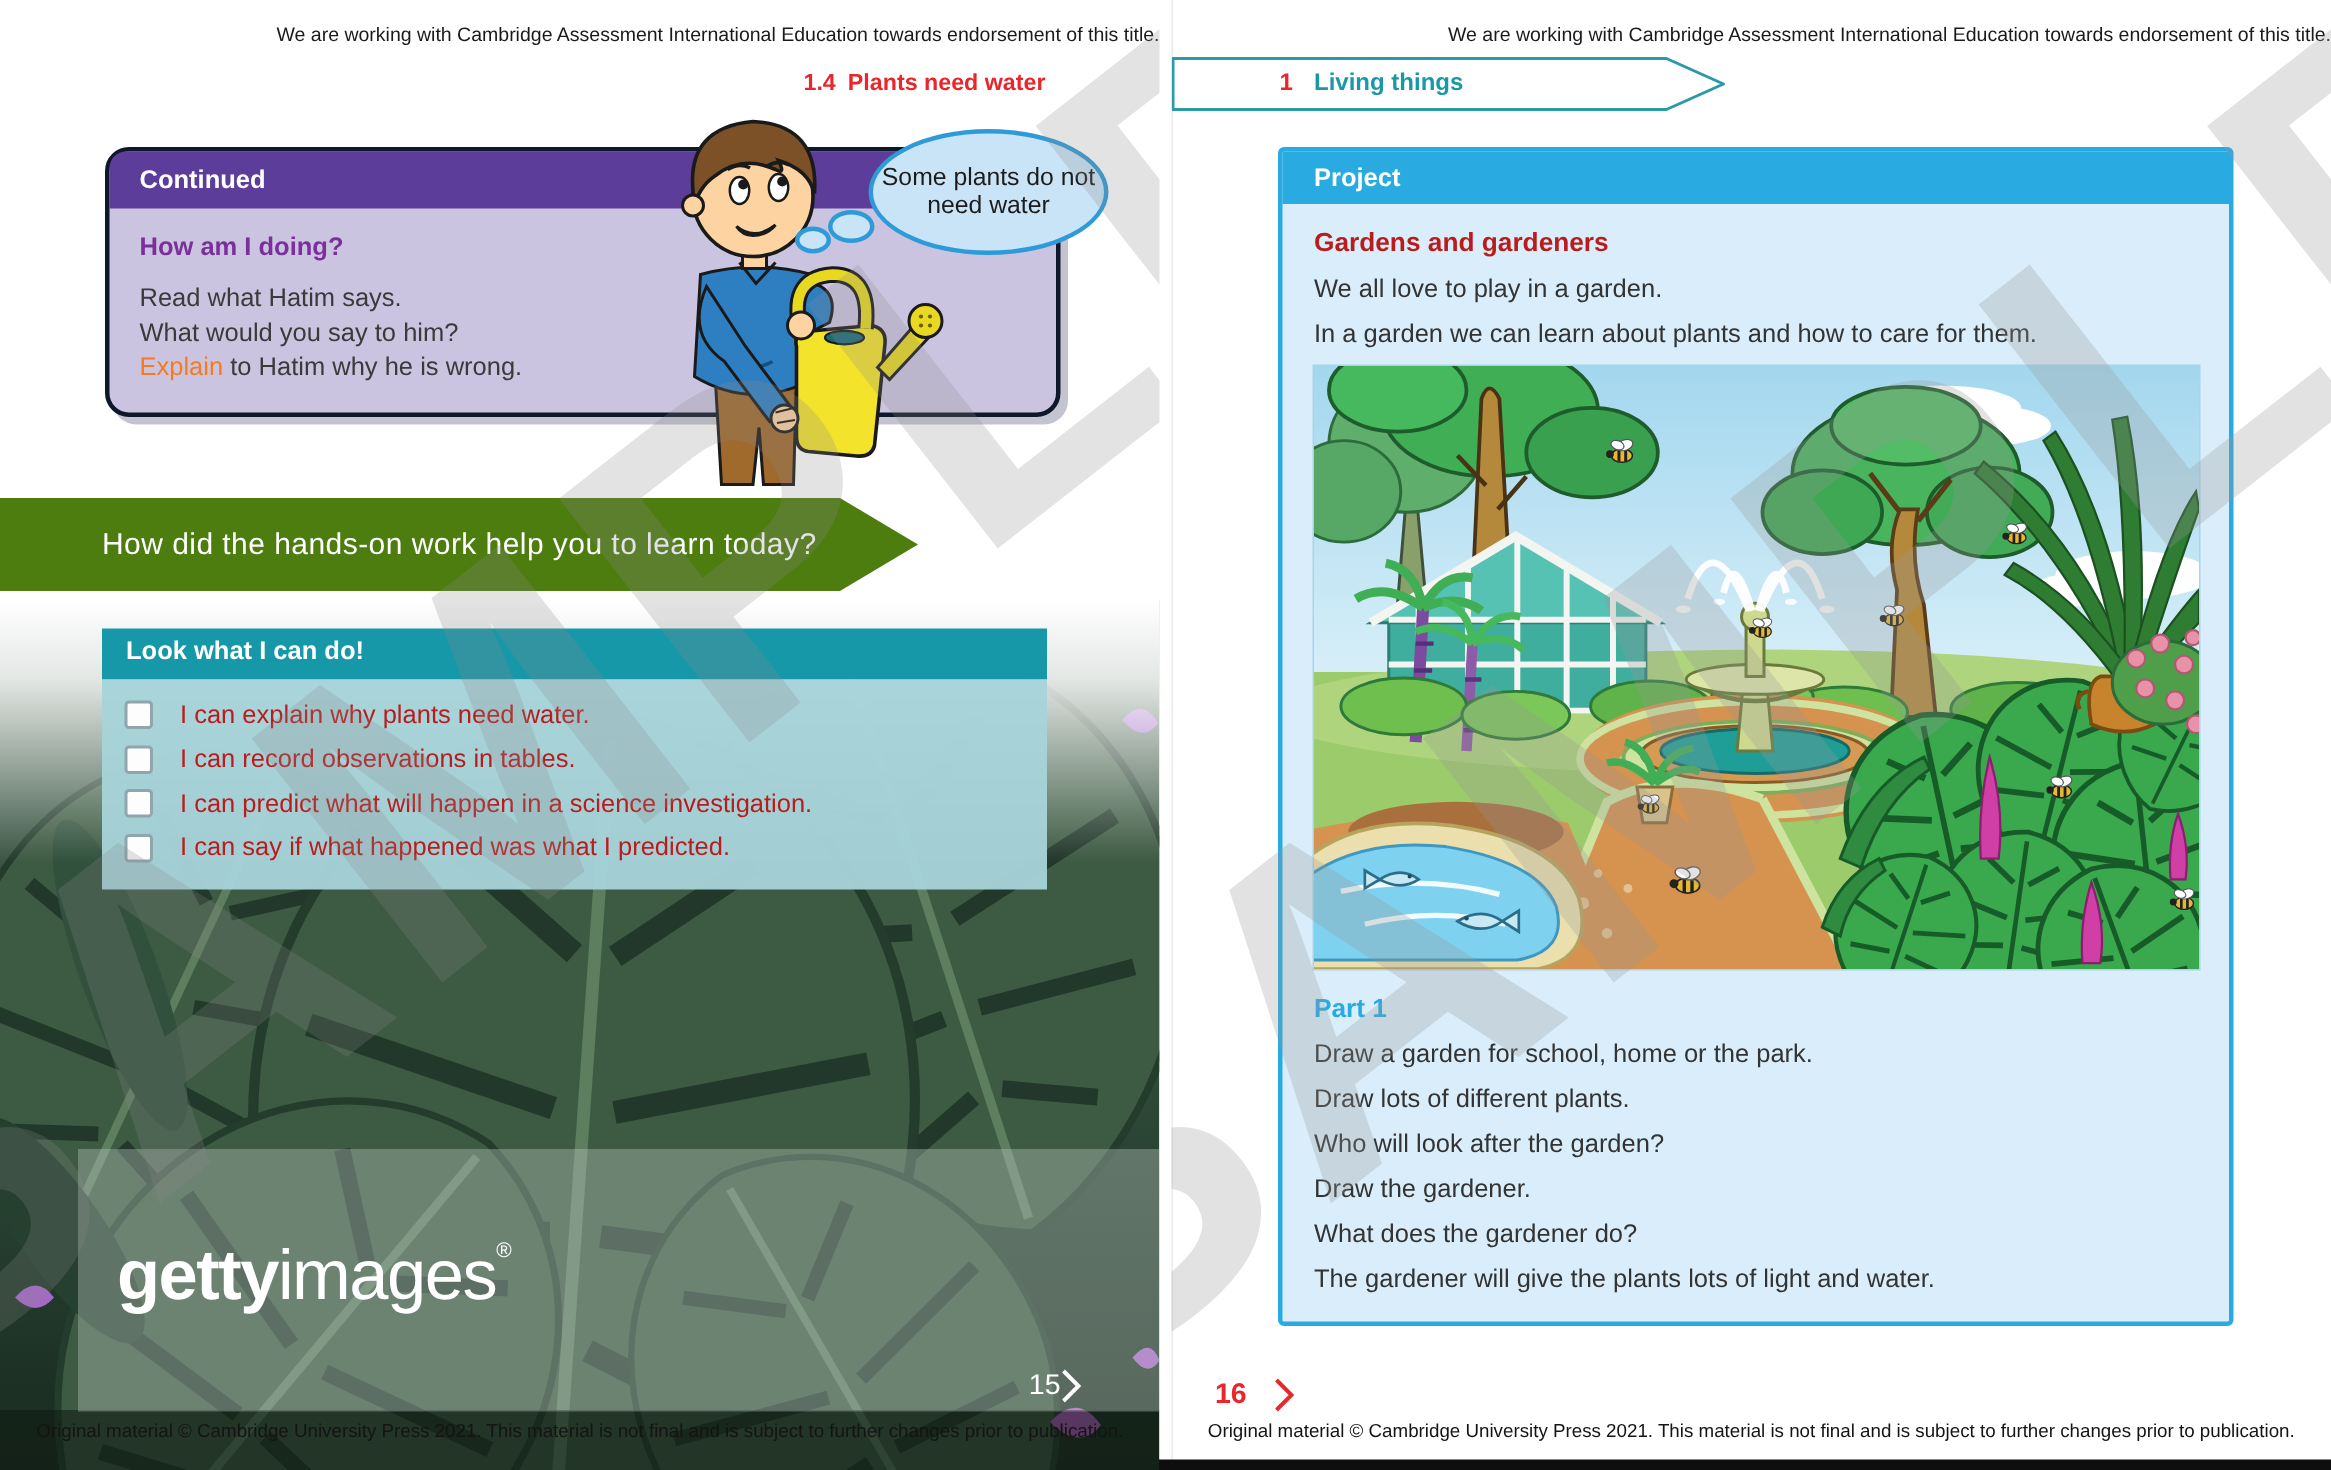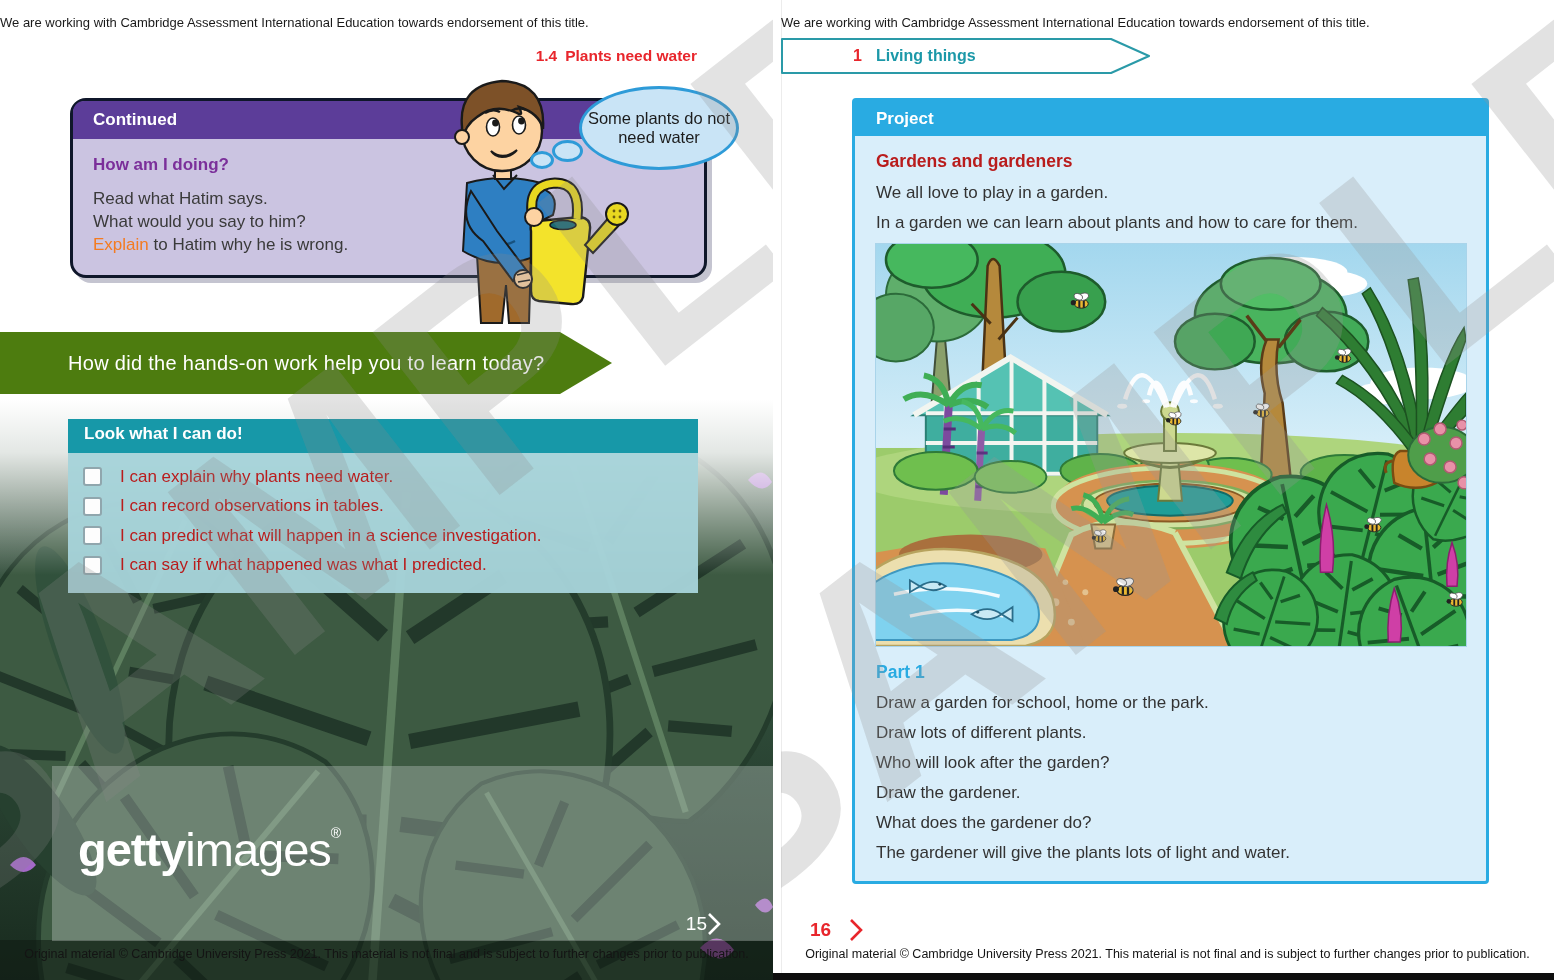--- a/index.html
+++ b/index.html
@@ -4,21 +4,21 @@
 <style>
   html,body{margin:0;padding:0;background:#fff;}
   #spread{position:relative;width:1554px;height:980px;overflow:hidden;background:#fff;
           font-family:"Liberation Sans","DejaVu Sans",sans-serif;}
   .page{position:absolute;top:0;height:980px;overflow:hidden;background:#fff;}
   #page-left{left:0;width:773px;}
   #page-right{left:781px;width:773px;}
   .page-divider{position:absolute;left:773px;top:0;width:8px;height:974px;background:#fff;border-right:1px solid #ececec;}
   .bottom-strip{position:absolute;left:0;top:973px;width:1554px;height:7px;background:#0e0e0e;}
 
-  .endorsement{position:absolute;top:15px;left:0;width:100%;text-align:left;font-size:13px;color:#1a1a1a;z-index:20;}
+  .endorsement{position:absolute;top:15px;left:0;width:100%;text-align:right;font-size:13px;color:#1a1a1a;z-index:20;}
   .copyright{position:absolute;top:947px;left:0;width:100%;text-align:center;font-size:12.5px;color:#141414;z-index:21;}
 
   
   .watermark{position:absolute;top:46%;left:50%;transform:translate(-50%,-50%) rotate(-38deg);
              font-size:300px;font-weight:bold;color:rgba(140,140,140,0.24);letter-spacing:10px;
              white-space:nowrap;z-index:40;pointer-events:none;}
 
   
   .section-label{position:absolute;top:47px;right:76px;font-size:15.5px;font-weight:bold;color:#e8262c;z-index:20;}
   .section-label .num{margin-right:8px;}

